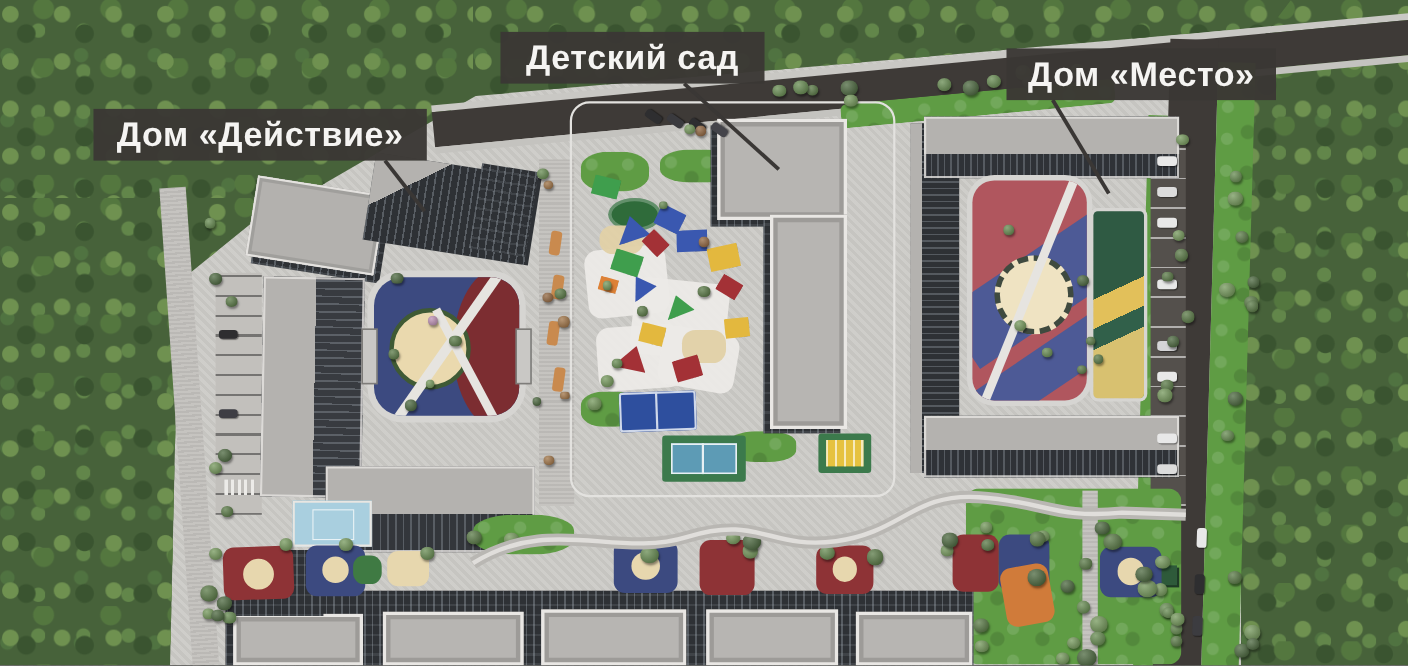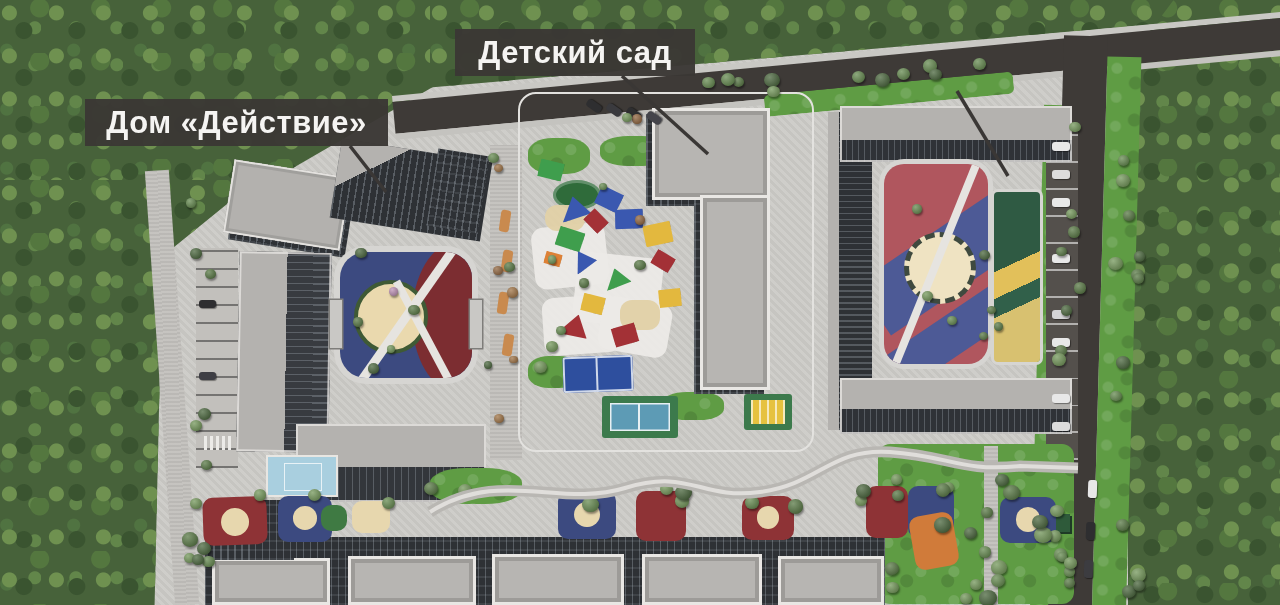--- a/index.html
+++ b/index.html
@@ -320,14 +320,15 @@
     <svg width="1280" height="605" viewBox="0 0 1280 605">
     <path d="M430,512 C500,468 560,508 625,488 C690,468 700,500 760,492 C820,484 830,448 890,452 C950,456 960,472 1020,466 L1078,468" fill="none" stroke="#b9b7b3" stroke-width="11"></path>
     <path d="M430,512 C500,468 560,508 625,488 C690,468 700,500 760,492 C820,484 830,448 890,452 C950,456 960,472 1020,466 L1078,468" fill="none" stroke="#e0dedb" stroke-width="4"></path>
     <line x1="350" y1="146" x2="386" y2="192" stroke="#3a3735" stroke-width="3.5"></line>
     <line x1="622" y1="76" x2="708" y2="154" stroke="#3a3735" stroke-width="3.5"></line>
     <line x1="957" y1="91" x2="1008" y2="176" stroke="#3a3735" stroke-width="3.5"></line>
   </svg>
 
   <div class="plan-label" style="left:455px;top:29px;width:240px;height:47px;">Детский сад</div>
   <div class="plan-label" style="left:85px;top:99px;width:303px;height:47px;">Дом «Действие»</div>
+  <div class="plan-label" style="left:915px;top:44px;width:245px;height:47px;">Дом «Место»</div>
 
 </div>
 
 </body></html>

